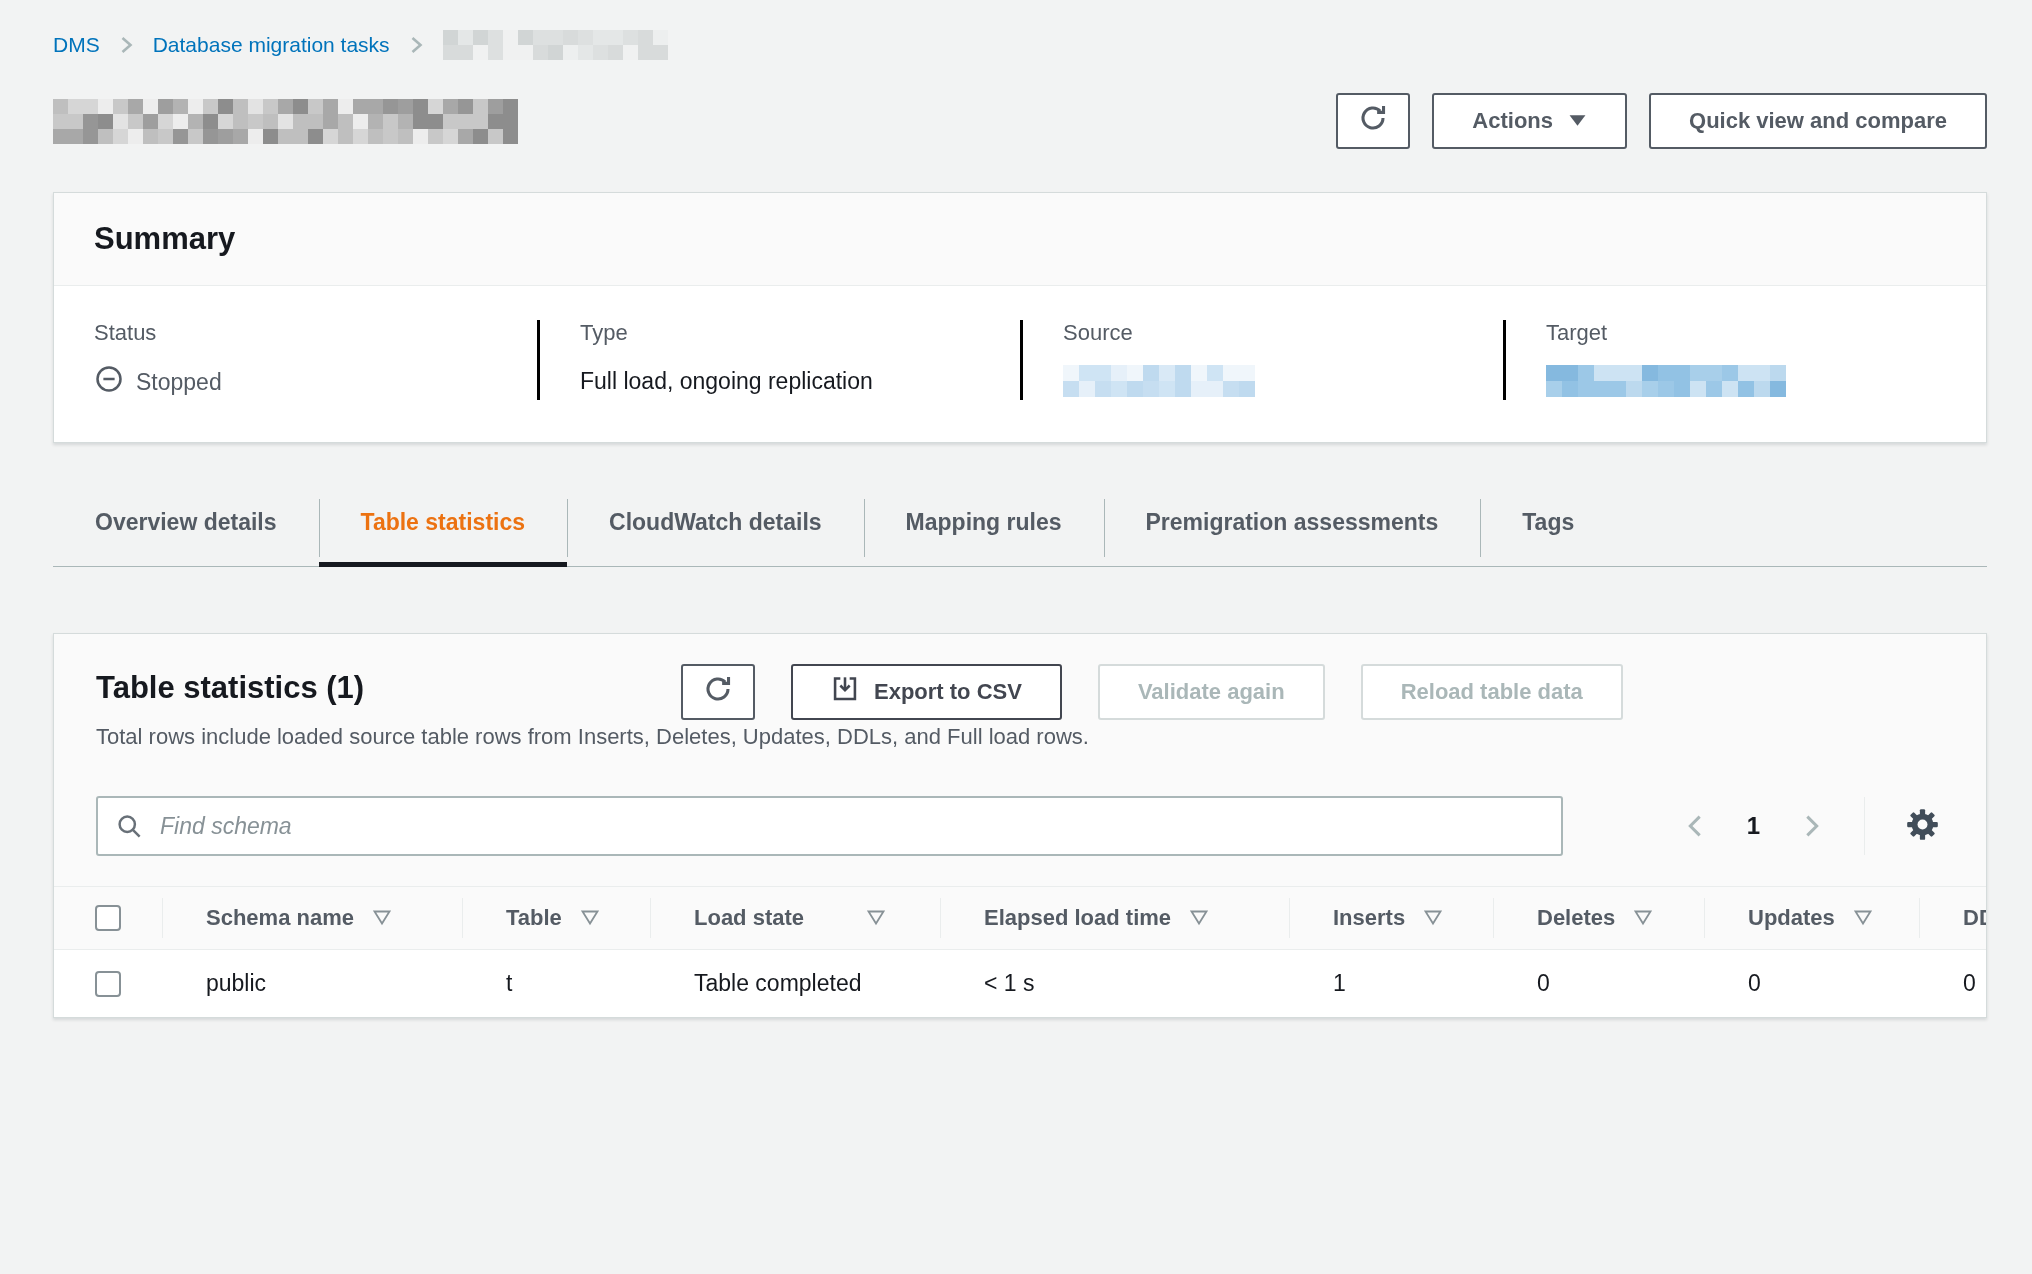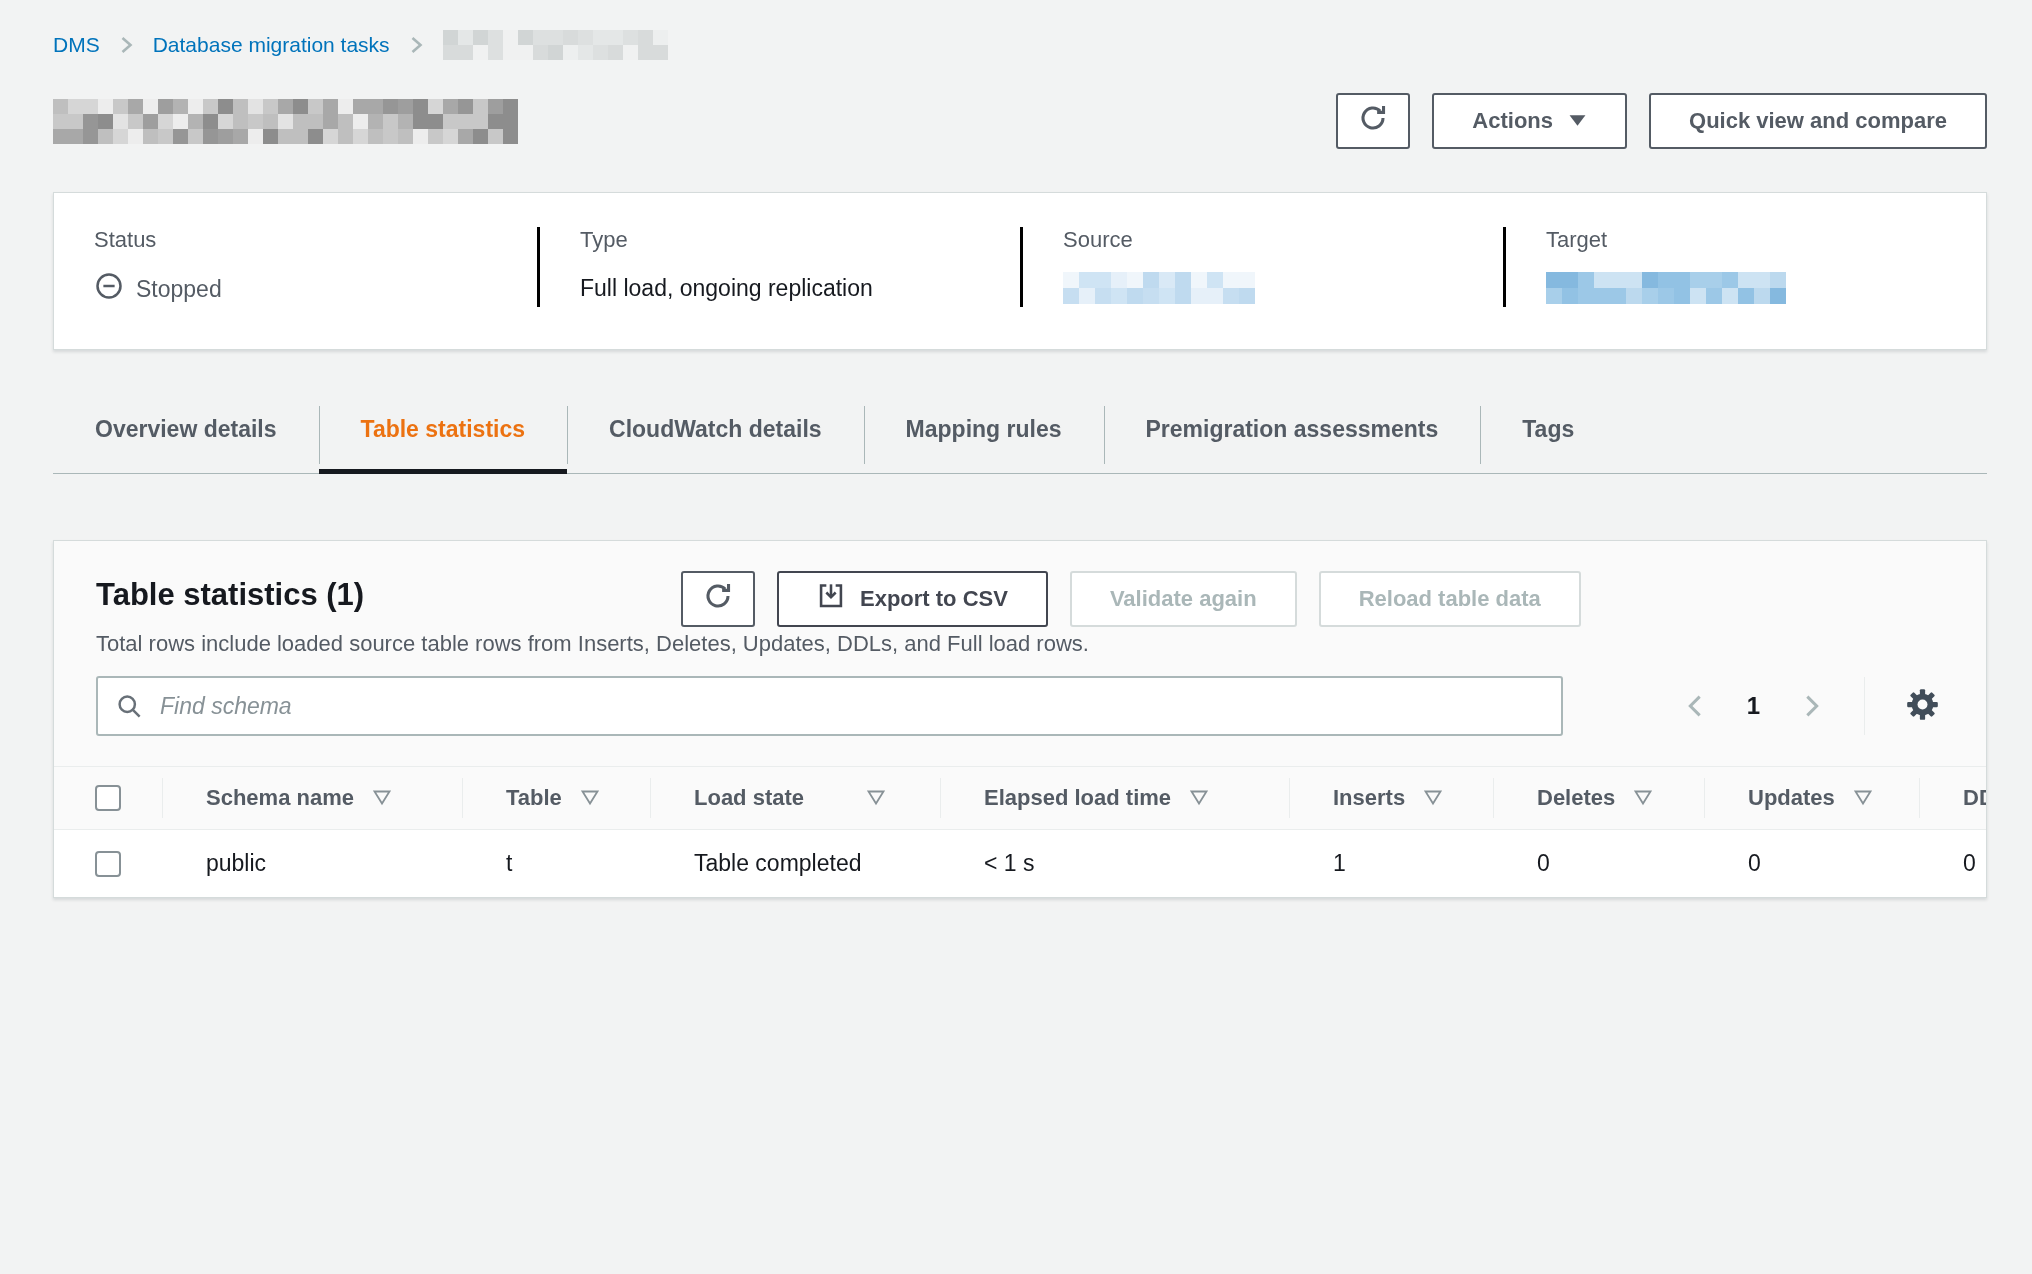--- a/index.html
+++ b/index.html
@@ -56,23 +56,23 @@
   .tab { position: relative; padding: 16px 42px 30px; font-size: 23px; font-weight: 700; color: #545b64; cursor: pointer; white-space: nowrap; }
   .tab + .tab::before { content: ''; position: absolute; left: 0; top: 6px; height: 58px; width: 1px; background: #aab7b8; }
   .tab.active { color: #ec7211; }
   .tab.active::after { content: ''; position: absolute; left: 0; right: 0; bottom: -1px; height: 5px; background: #16191f; }
 
   
   .panel { margin-top: 66px; background: #fafafa; }
   .panel-header { position: relative; padding: 36px 42px 0; }
   .panel-title { font-size: 31px; font-weight: 700; color: #16191f; }
   .panel-desc { margin-top: 18px; font-size: 22px; color: #545b64; }
-  .panel-actions { position: absolute; left: 627px; top: 30px; display: flex; gap: 22px; }
-
-  .search-row { display: flex; align-items: center; margin-top: 19px; padding: 0 42px; }
+  .panel-actions { position: absolute; left: 627px; top: 30px; display: flex; gap: 36px; }
+
+  .search-row { display: flex; align-items: center; margin-top: 46px; padding: 0 42px; }
   .search-box { position: relative; width: 1467px; }
   .search-box input {
     width: 100%; height: 60px; background: #fff;
     border: 2px solid #aab7b8; border-radius: 3px;
     padding: 0 20px 0 62px; font-family: "Liberation Sans", sans-serif;
     font-size: 23px; color: #16191f;
   }
   .search-box input::placeholder { font-style: italic; color: #879196; }
   .search-icon { position: absolute; left: 20px; top: 17px; }
 
@@ -265,20 +265,23 @@
             </svg>
         </span>
       </button>
       <button class="btn">
         <span>Quick view and compare</span>
       </button>
     </div>
   </div>
 
   <div class="card summary-card">
+    <div class="card-header">
+      <div class="card-title">Summary</div>
+    </div>
     <div class="summary-body">
       <div class="summary-col">
         <div class="field-label">Status</div>
         <div class="field-value">
           <span>
             <svg width="30" height="30" viewBox="0 0 24 24" fill="none" stroke="#545b64" stroke-width="2">
                 <circle cx="12" cy="12" r="9.2"></circle>
                 <path d="M7.5 12 h9"></path>
               </svg>
           </span>

